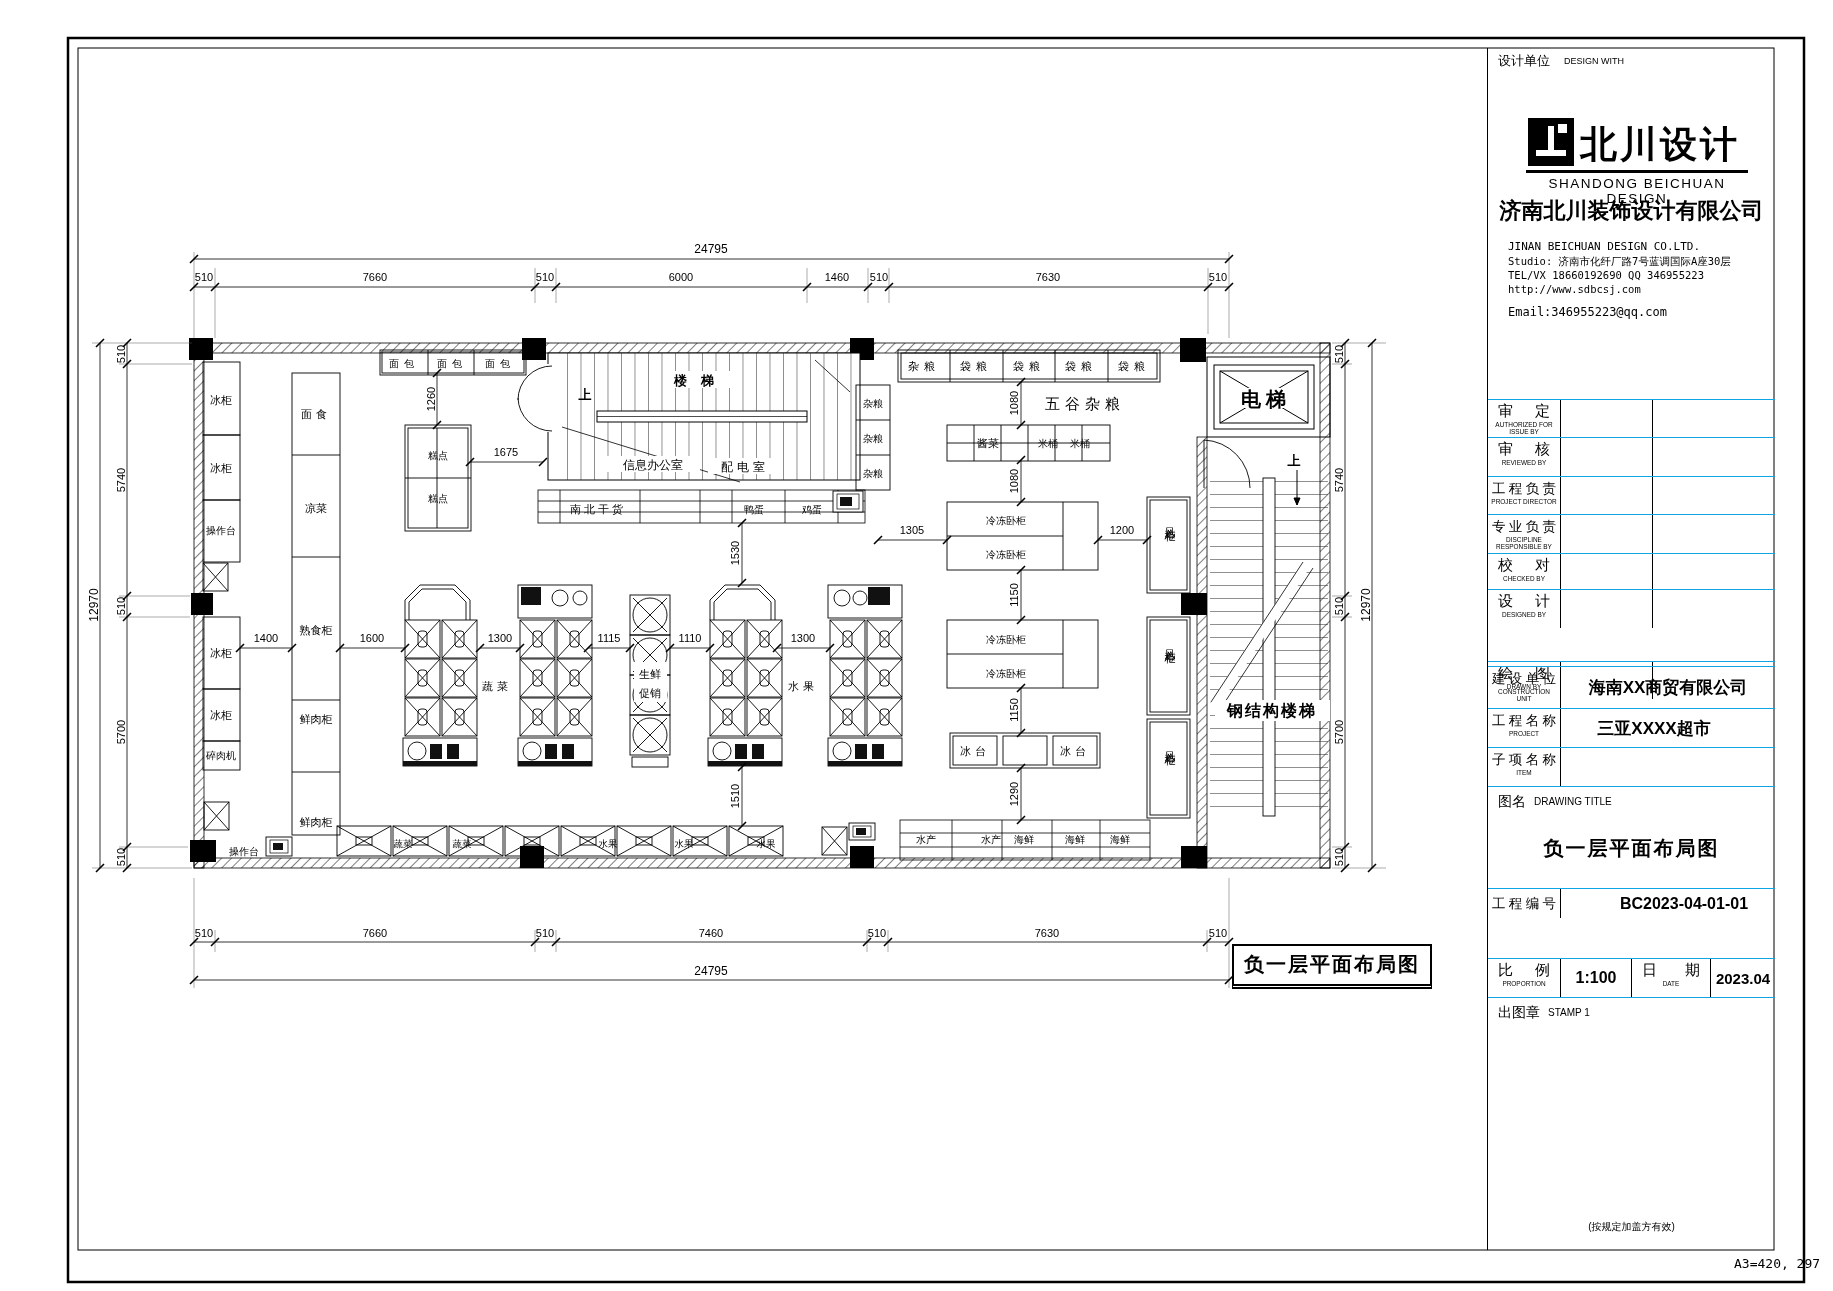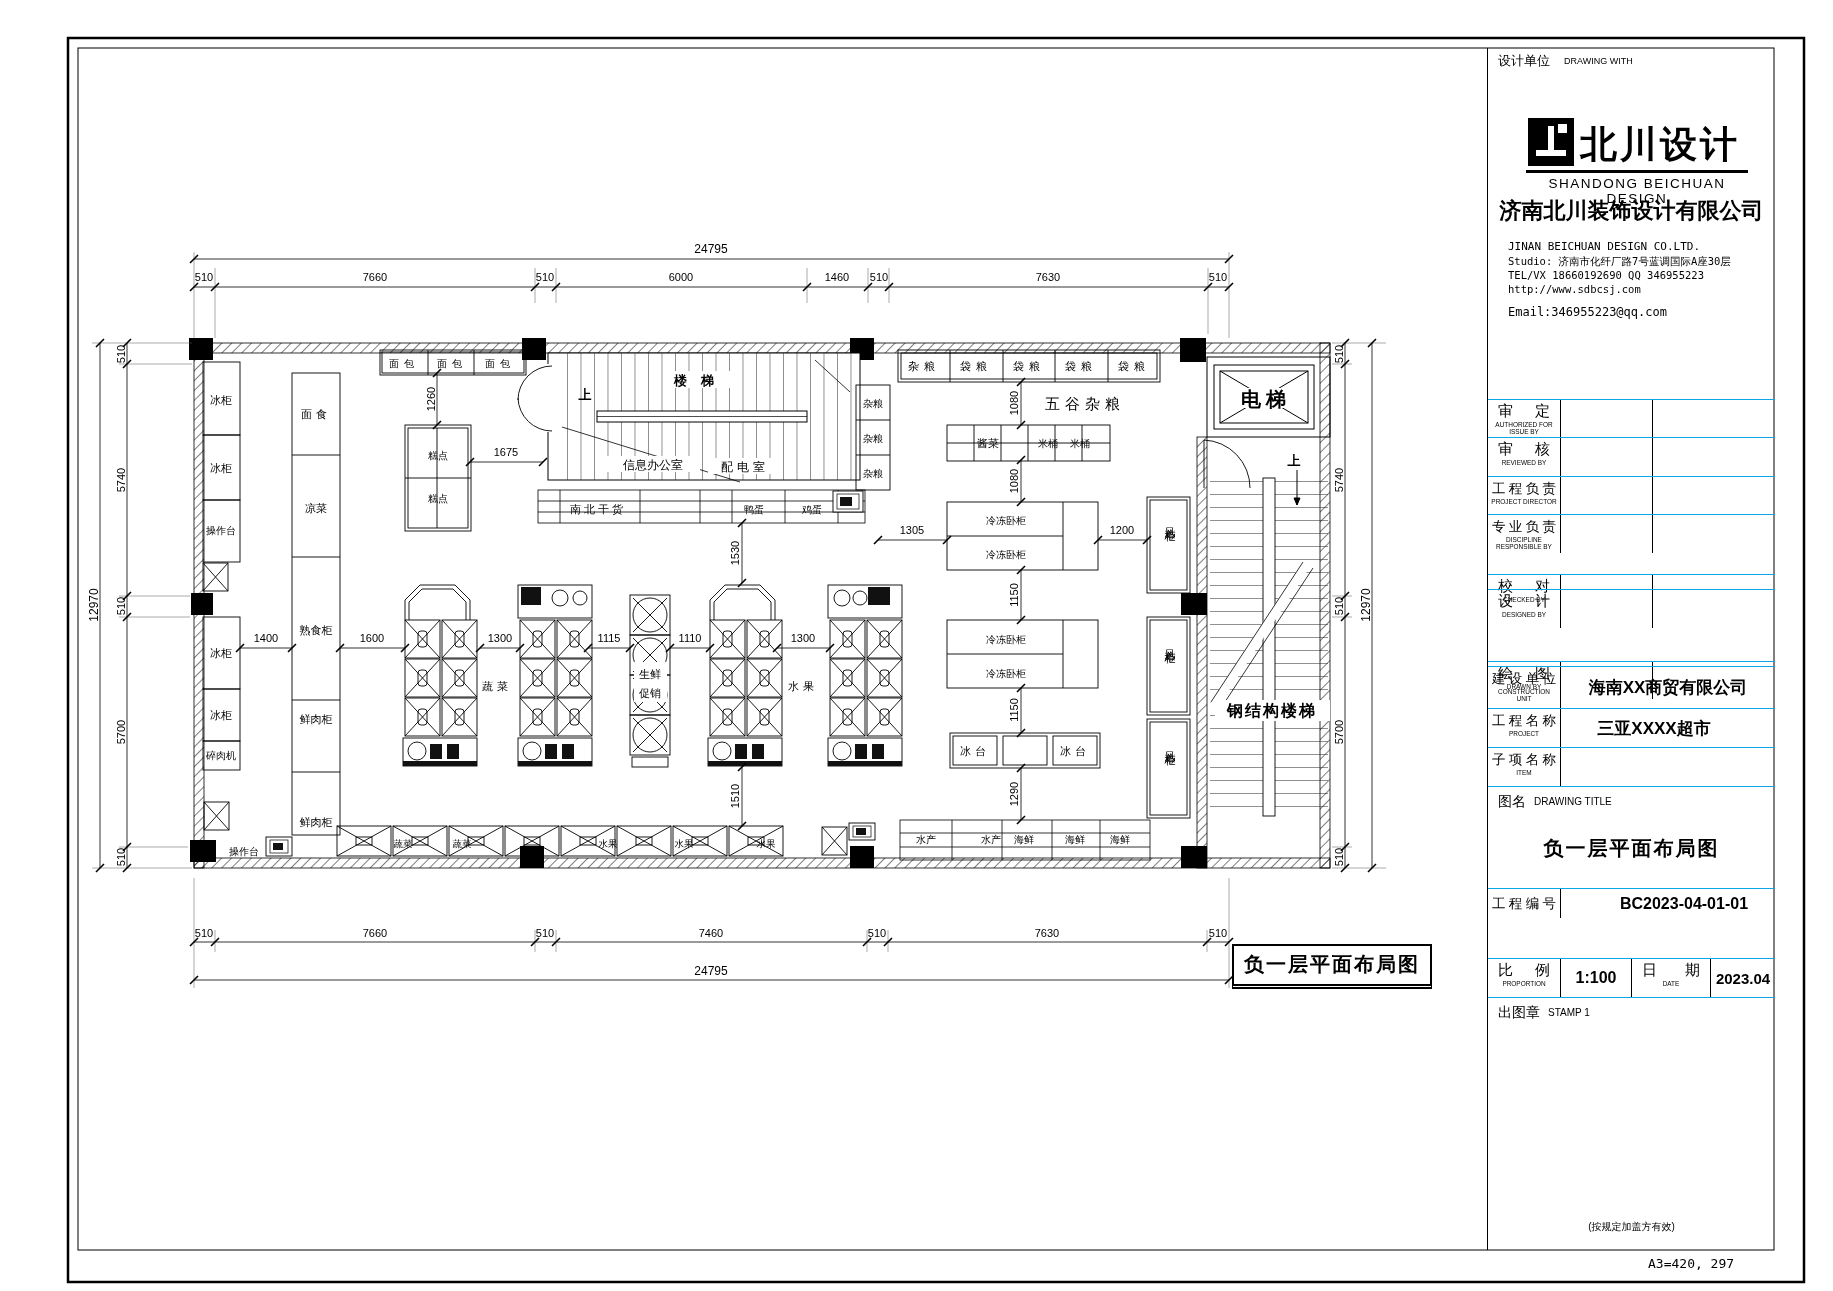--- a/index.html
+++ b/index.html
@@ -430,21 +430,21 @@
 </svg>
 
 <div class="vlabel" style="left:1162px;top:518px">风幕柜</div>
 <div class="vlabel" style="left:1162px;top:640px">风幕柜</div>
 <div class="vlabel" style="left:1162px;top:742px">风幕柜</div>
 
 <div id="planTitle">负一层平面布局图</div>
 
 <div id="tblock">
   <div class="abs hdr" style="left:10px;top:4px">设计单位</div>
-  <div class="abs" style="left:76px;top:8px;font-size:9px">DRAWING WITH</div>
+  <div class="abs" style="left:76px;top:8px;font-size:9px">DESIGN WITH</div>
 
   <div class="abs" style="left:40px;top:70px;width:46px;height:48px;background:#000">
     <div class="abs" style="left:8px;top:32px;width:30px;height:6px;background:#fff"></div>
     <div class="abs" style="left:20px;top:8px;width:6px;height:24px;background:#fff"></div>
     <div class="abs" style="left:30px;top:6px;width:9px;height:9px;background:#fff"></div>
   </div>
   <div class="abs" style="left:92px;top:72px;font-size:37px;font-weight:bold;letter-spacing:3px">北川设计</div>
   <div class="abs" style="left:38px;top:122px;width:222px;height:3px;background:#000"></div>
   <div class="abs" style="left:38px;top:128px;width:222px;font-size:13.5px;letter-spacing:1.5px;text-align:center">SHANDONG BEICHUAN DESIGN</div>
   <div class="abs" style="left:0;top:148px;width:287px;font-size:22px;font-weight:bold;text-align:center">济南北川装饰设计有限公司</div>
@@ -479,21 +479,21 @@
     <div class="cell" style="left:164px;width:123px"></div>
   </div>
   <div class="row" style="top:466px;height:39px">
     <div class="cell" style="left:0;width:72px;border-left:none">
         <div class="zh4">专业负责</div>
         <div class="enTiny">DISCIPLINE RESPONSIBLE BY</div>
       </div>
     <div class="cell" style="left:72px;width:92px"></div>
     <div class="cell" style="left:164px;width:123px"></div>
   </div>
-  <div class="row" style="top:526px;height:36px">
+  <div class="row" style="top:505px;height:36px">
     <div class="cell" style="left:0;width:72px;border-left:none">
         <div class="zh2">校对</div>
         <div class="enTiny">CHECKED BY</div>
       </div>
     <div class="cell" style="left:72px;width:92px"></div>
     <div class="cell" style="left:164px;width:123px"></div>
   </div>
   <div class="row" style="top:541px;height:39px">
     <div class="cell" style="left:0;width:72px;border-left:none">
         <div class="zh2">设计</div>
@@ -558,13 +558,13 @@
     <div class="cell bigval" style="left:222px;width:65px;font-size:15px">2023.04</div>
   </div>
 
   <div class="row" style="top:949px;height:253px">
     <div class="abs hdr" style="left:10px;top:6px;font-size:14px">出图章</div>
     <div class="abs" style="left:60px;top:9px;font-size:10px">STAMP 1</div>
     <div class="abs" style="left:0;top:222px;width:287px;text-align:center;font-size:10px">(按规定加盖方有效)</div>
   </div>
 </div>
 
-<div class="abs mono" style="left:1648px;top:1256px;font-size:13px">A3=420, 297</div>
+<div class="abs mono" style="left:1734px;top:1256px;font-size:13px">A3=420, 297</div>
 
 </body></html>

